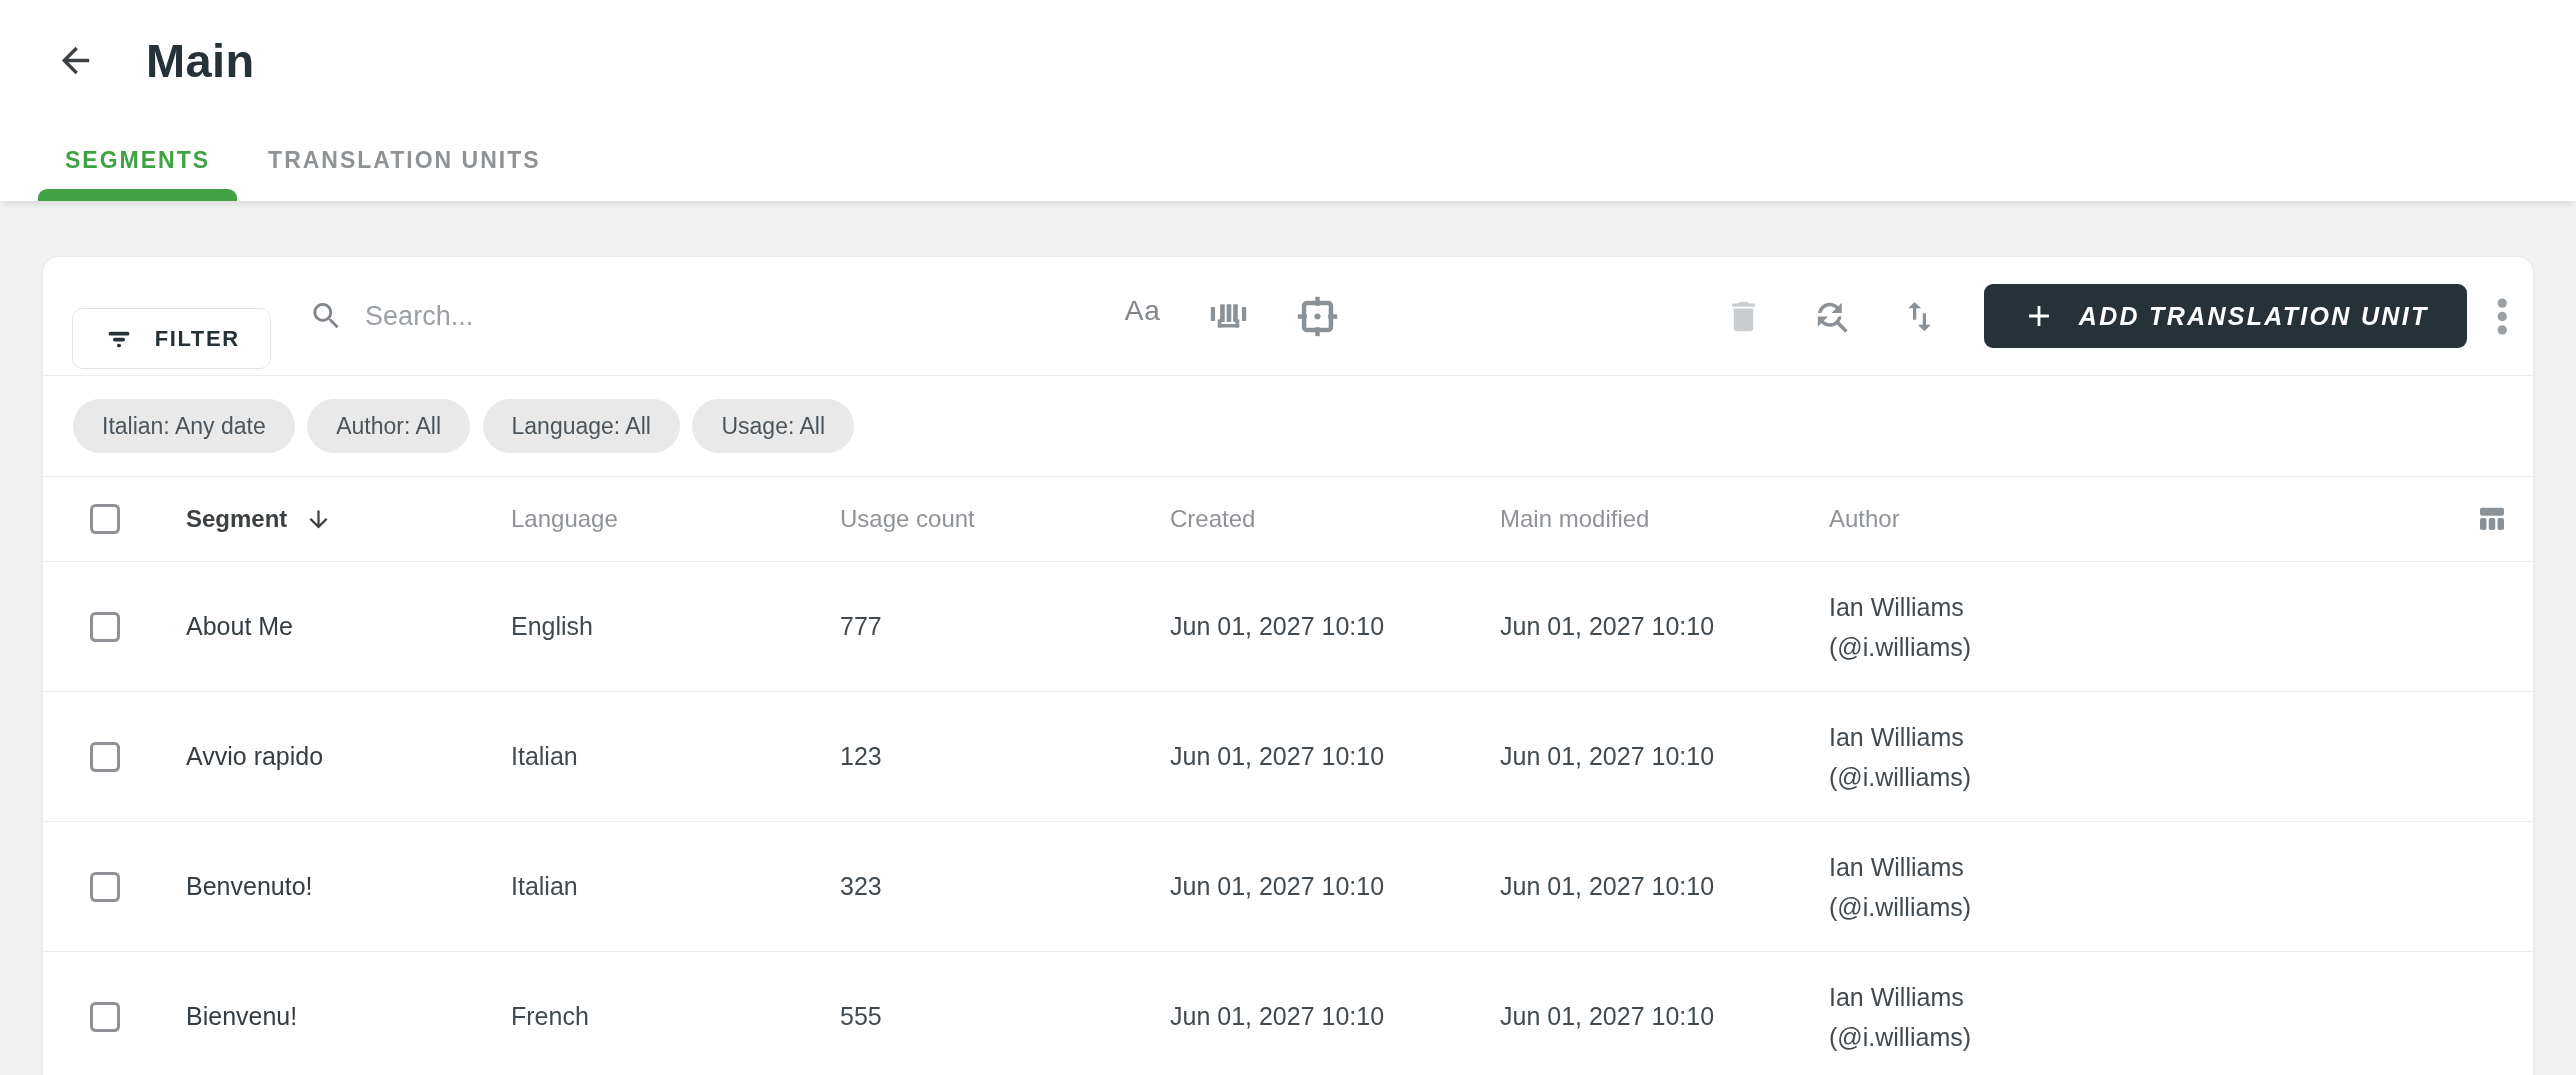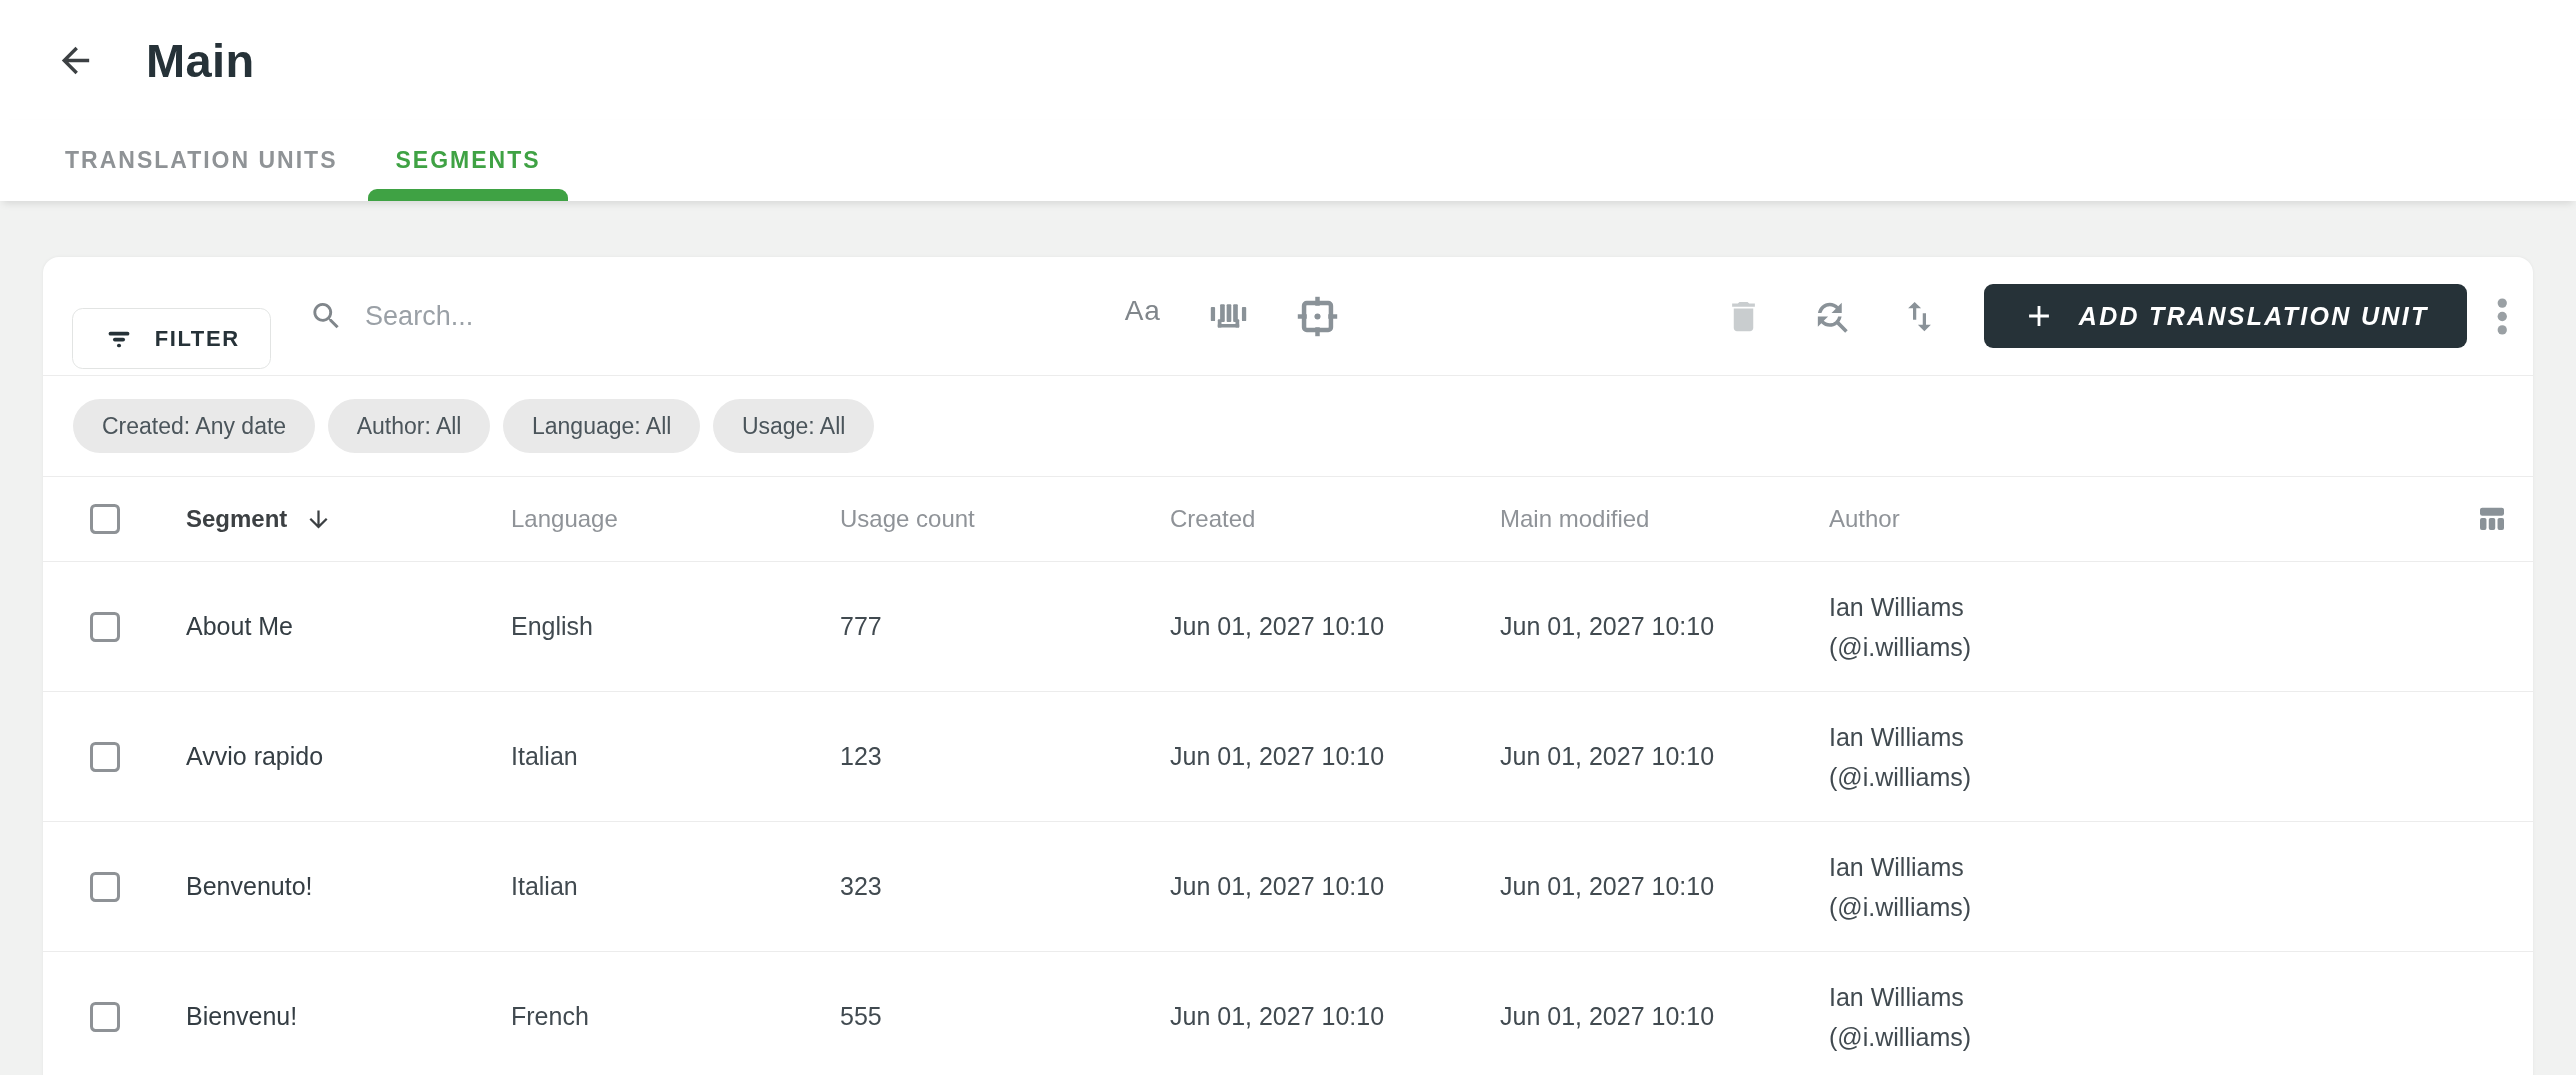--- a/index.html
+++ b/index.html
@@ -57,27 +57,27 @@
 <header class="topbar">
   <button class="back-btn">
     <svg width="41" height="41" viewBox="0 0 24 24" fill="#3c4043">
         <path d="M20 11H7.83l5.59-5.59L12 4l-8 8 8 8 1.41-1.41L7.83 13H20v-2z"></path>
       </svg>
   </button>
   <h1 class="page-title">Main</h1>
 </header>
 
 <nav class="tabbar">
-  <div class="tab">
-    <span>TRANSLATION UNITS</span>
-
-  </div>
   <div class="tab active">
     <span>SEGMENTS</span>
     <span class="underline"></span>
+  </div>
+  <div class="tab">
+    <span>TRANSLATION UNITS</span>
+
   </div>
 </nav>
 
 <main class="content">
   <section class="card">
 
     <div class="toolbar">
       <button class="filter-btn">
         <svg width="32" height="32" viewBox="0 0 40 40" fill="#263238">
           <rect x="7" y="11" width="26" height="4.6" rx="2.3"></rect>
@@ -152,21 +152,21 @@
       <button class="icon-btn kebab-btn">
         <svg width="12.5" height="45" viewBox="0 0 14 50" fill="#9aa0a4">
           <circle cx="7" cy="10" r="5.2"></circle>
             <circle cx="7" cy="25" r="5.2"></circle>
             <circle cx="7" cy="40" r="5.2"></circle>
         </svg>
       </button>
     </div>
 
     <div class="chips" id="chips">
-        <div class="chip">Created: Any date</div>
+        <div class="chip">Italian: Any date</div>
         <div class="chip">Author: All</div>
         <div class="chip">Language: All</div>
         <div class="chip">Usage: All</div>
       </div>
 
     <div class="thead grid">
       <div class="cbx-cell">
         <span class="cbx"></span>
       </div>
       <div class="seg-h">

